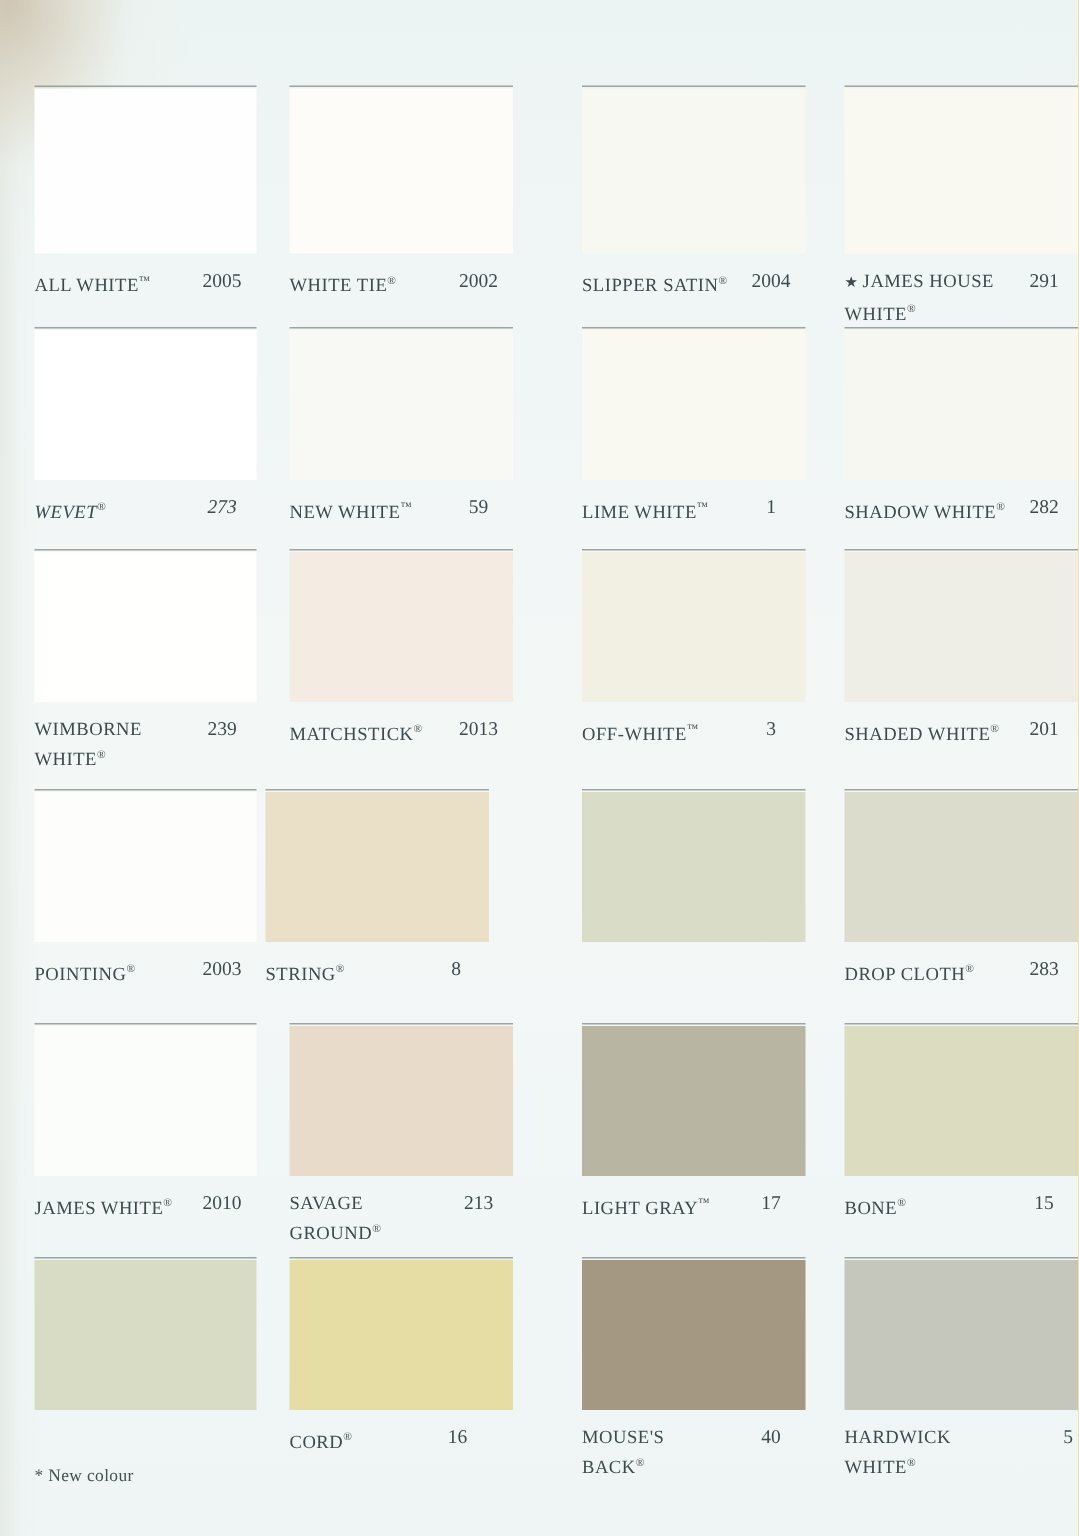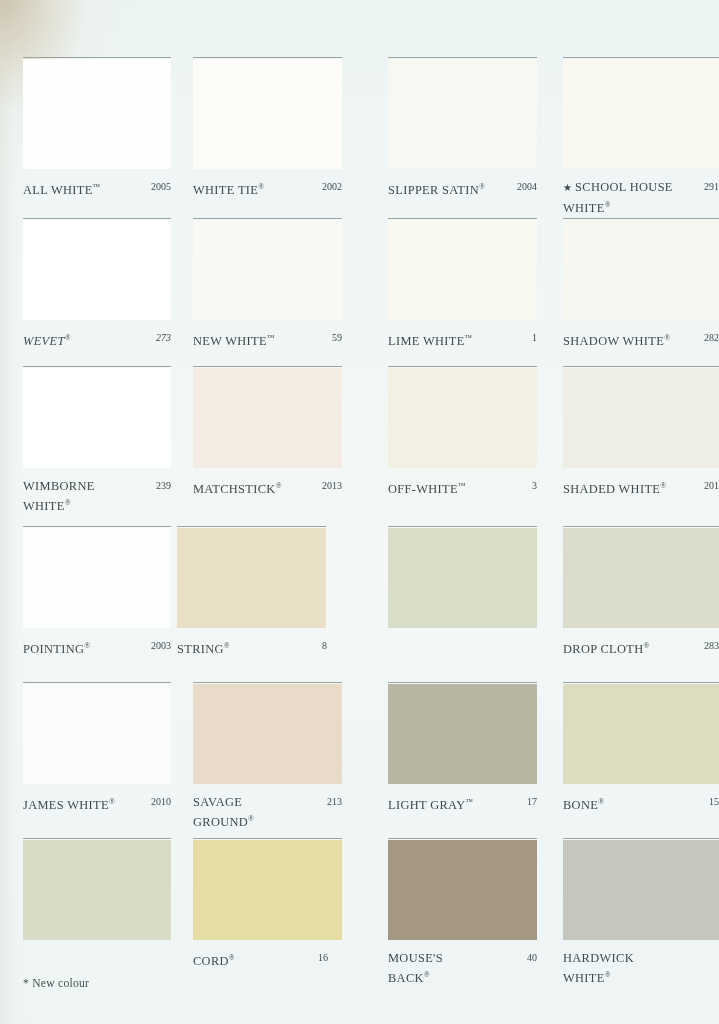--- a/index.html
+++ b/index.html
@@ -85,24 +85,24 @@
     font-size: 12.4px;
     letter-spacing: 0.35px;
     color: #3e4a4d;
     line-height: 16.5px;
     white-space: pre-line;
     font-variant: normal;
   }
   .cap-num {
     position: absolute;
     top: 0;
-    font-size: 10px;
+    font-size: 13px;
     color: #3e4a4d;
     line-height: 16.5px;
-    text-align: right;
+    text-align: center;
   }
   .sup {
     font-size: 7.6px;
     vertical-align: super;
     letter-spacing: 0;
   }
   .star {
     letter-spacing: 0.3px;
   }
   #footnote {
@@ -145,21 +145,21 @@
         <div class="caption" style="top: 122px; height: 40px;">
           <div class="cap-name"><span>SLIPPER SATIN</span><span class="sup">®</span></div>
           <div class="cap-num" style="right: 0px; width: 46px;">2004</div>
         </div>
       </div>
       <div class="cell" style="left: 563px; top: 57px; width: 156px; height: 160px;">
         <div class="rule" style="width: 156px; background: rgb(141, 150, 146);"></div>
         <div class="swatch" title="SCHOOL HOUSE
 WHITE" style="width: 156px; height: 110px; background: rgb(249, 249, 242);"></div>
         <div class="caption" style="top: 122px; height: 40px;">
-          <div class="cap-name"><span class="star" style="font-size: 10px;">★ </span><span>SCHOOL HOUSE</span><br><span>WHITE</span><span class="sup">®</span></div>
+          <div class="cap-name"><span class="star" style="font-size: 10px;">★ </span><span>JAMES HOUSE</span><br><span>WHITE</span><span class="sup">®</span></div>
           <div class="cap-num" style="right: 0px; width: 46px;">291</div>
         </div>
       </div>
       <div class="cell" style="left: 23px; top: 218px; width: 148px; height: 150px;">
         <div class="rule" style="width: 148px; background: rgb(141, 150, 146);"></div>
         <div class="swatch" title="WEVET" style="width: 148px; height: 100px; background: rgb(255, 255, 255);"></div>
         <div class="caption" style="top: 112px; height: 40px; font-style: italic;">
           <div class="cap-name"><span>WEVET</span><span class="sup">®</span></div>
           <div class="cap-num" style="right: 0px; width: 46px;">273</div>
         </div>

